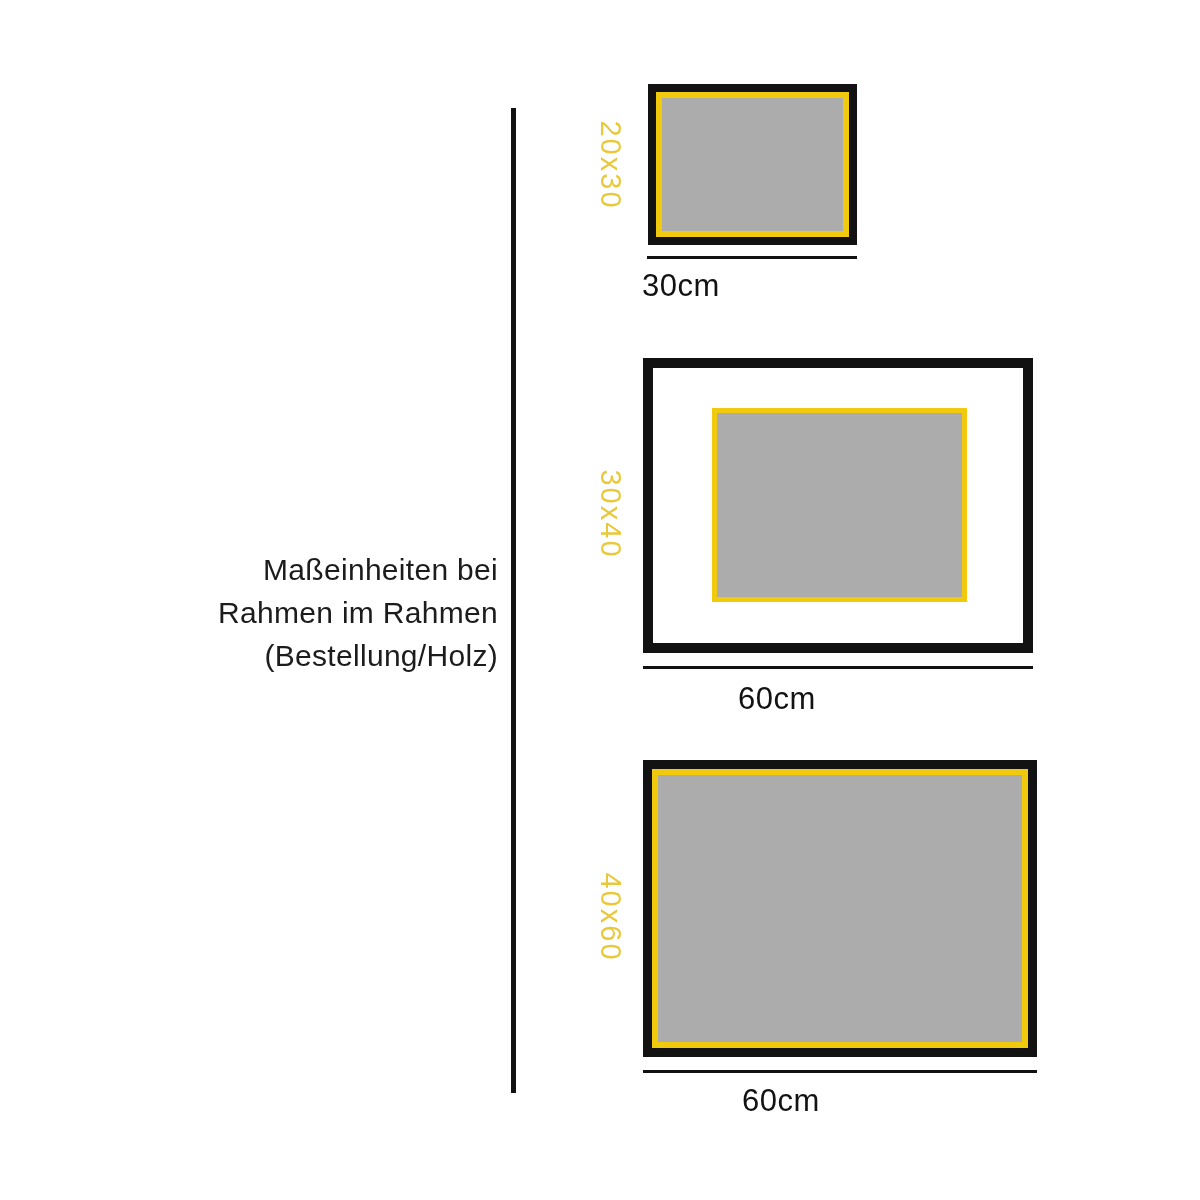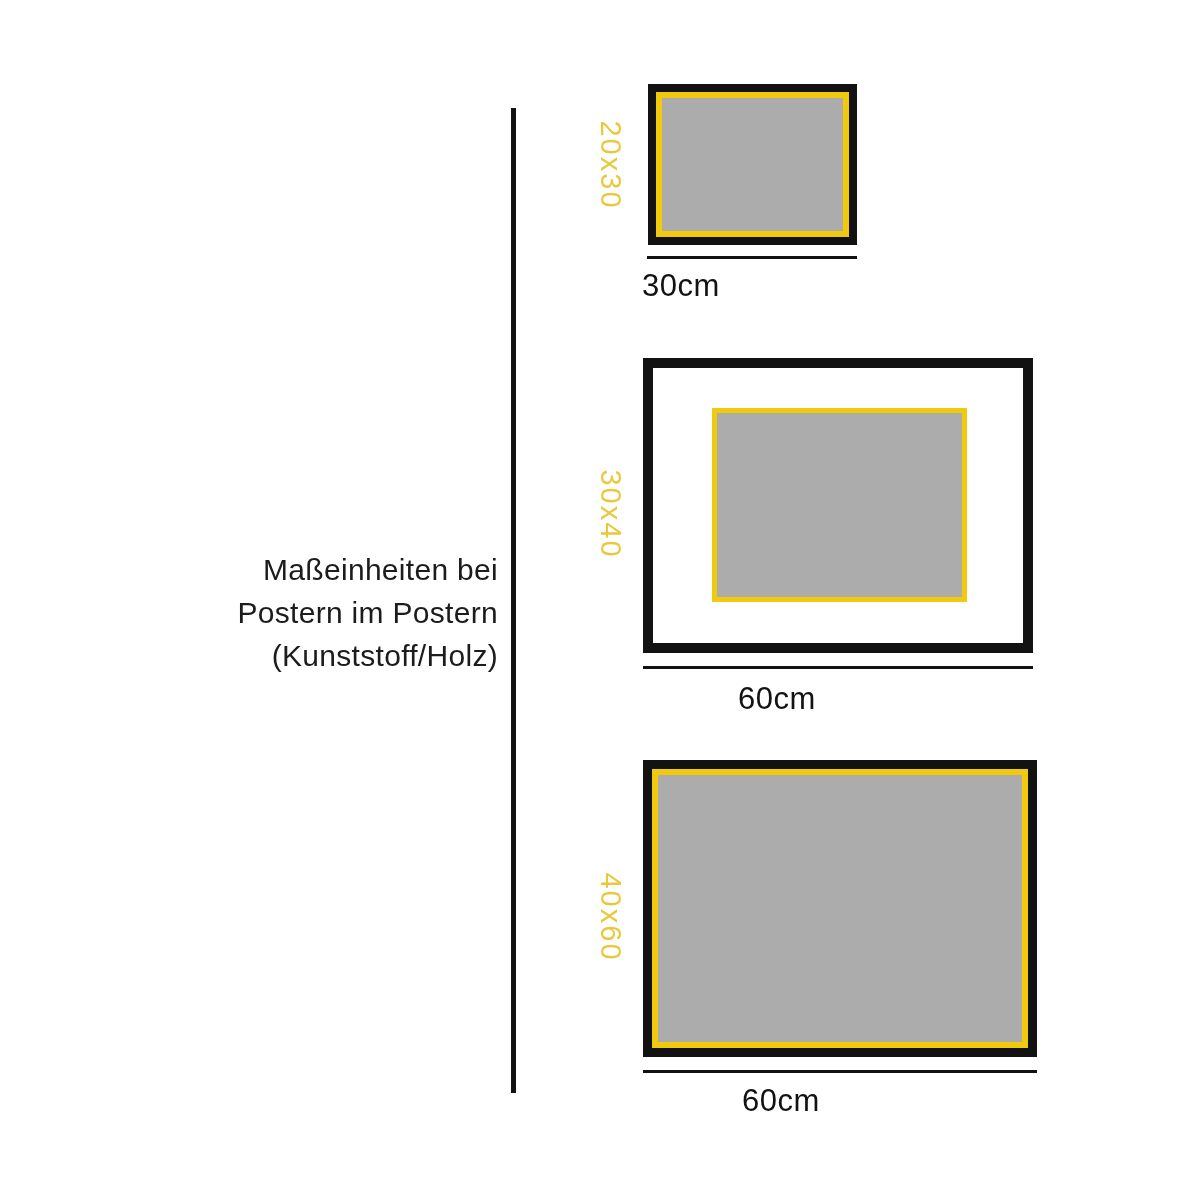--- a/index.html
+++ b/index.html
@@ -108,22 +108,22 @@
   .dim-text-2 { left: 738px; top: 681px;  }
   .dim-text-3 { left: 742px; top: 1083px; }
 </style>
 </head>
 <body>
 
 <div class="canvas">
 
   <div class="title-block">
     <span class="title-line">Maßeinheiten bei</span>
-    <span class="title-line">Postern im Postern</span>
-    <span class="title-line">(Kunststoff/Holz)</span>
+    <span class="title-line">Rahmen im Rahmen</span>
+    <span class="title-line">(Bestellung/Holz)</span>
   </div>
 
   <div class="divider"></div>
 
   <div class="frame frame-1">
     <div class="poster"></div>
   </div>
   <div class="size-label size-label-1">20x30</div>
   <div class="dim-line dim-line-1"></div>
   <div class="dim-text dim-text-1">30cm</div>

